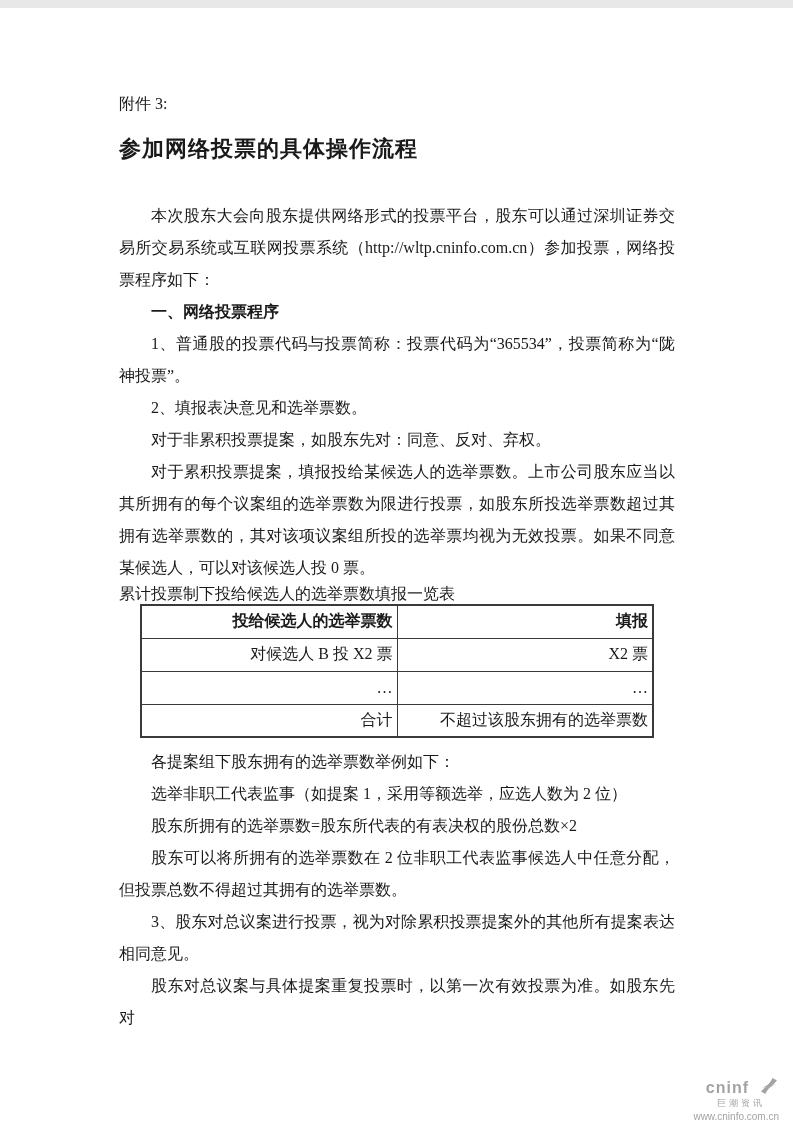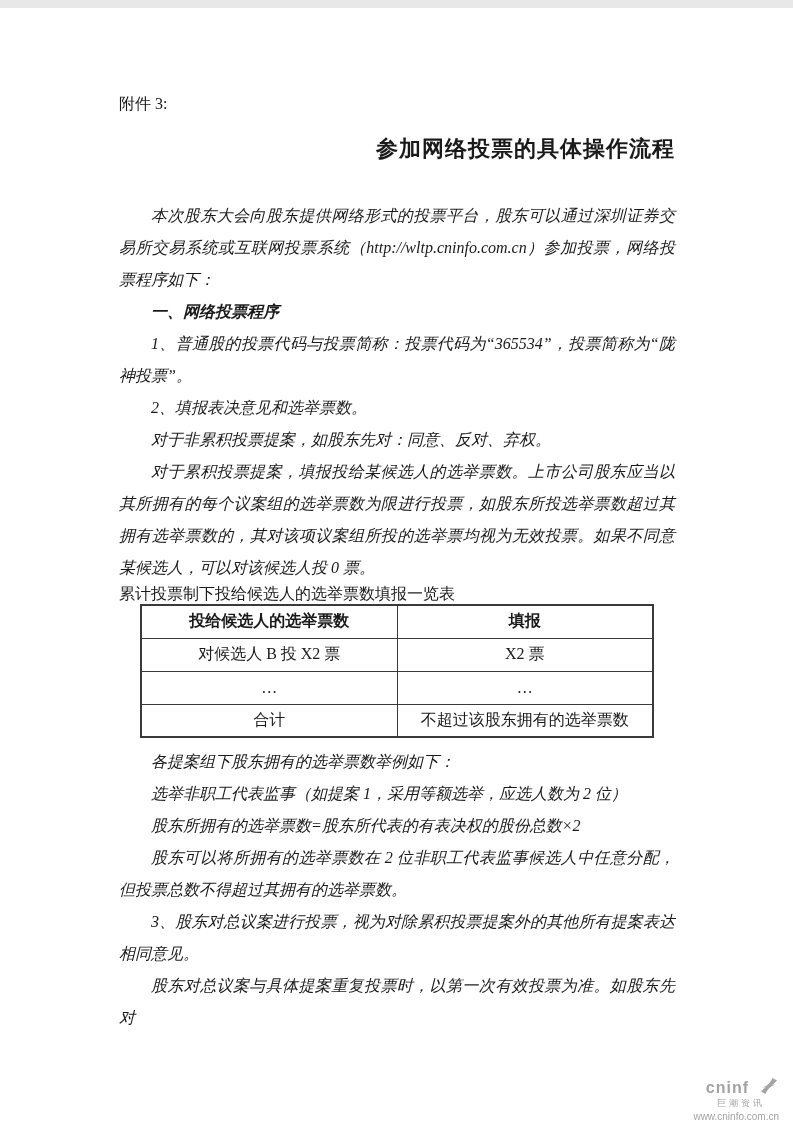--- a/index.html
+++ b/index.html
@@ -22,52 +22,52 @@
   }
   .attachment {
     font-size: 16px;
     line-height: 20px;
   }
   .doc-title {
     font-family: "Liberation Sans", "DejaVu Sans", sans-serif;
     font-weight: bold;
     font-size: 22px;
     line-height: 30px;
-    text-align: right;
+    text-align: left;
     margin: 20px 0 0 0;
     letter-spacing: 1px;
   }
   .para {
     font-size: 16px;
     line-height: 32px;
     margin: 0;
     text-align: justify;
   }
-  .indent { text-indent: 2em; font-style: italic; }
+  .indent { text-indent: 2em; }
   .first-para { margin-top: 36px; }
   .section-heading {
     font-family: "Liberation Sans", "DejaVu Sans", sans-serif;
     font-weight: bold;
   }
   .table-caption {
     font-size: 16px;
     line-height: 20px;
     text-align: left;
     margin: 0;
   }
   table.vote-table {
     width: 514px;
     margin-left: 21px;
     border-collapse: collapse;
     border: 2px solid #3a3a3a;
   }
   table.vote-table th, table.vote-table td {
     border: 1px solid #3a3a3a;
     height: 33px;
-    text-align: center;
+    text-align: right;
     vertical-align: middle;
     font-size: 16px;
     padding: 0 4px;
   }
   table.vote-table th {
     font-family: "Liberation Sans", "DejaVu Sans", sans-serif;
     font-weight: bold;
   }
   .after-table { margin-top: 8px; }
   .footer-logo {

